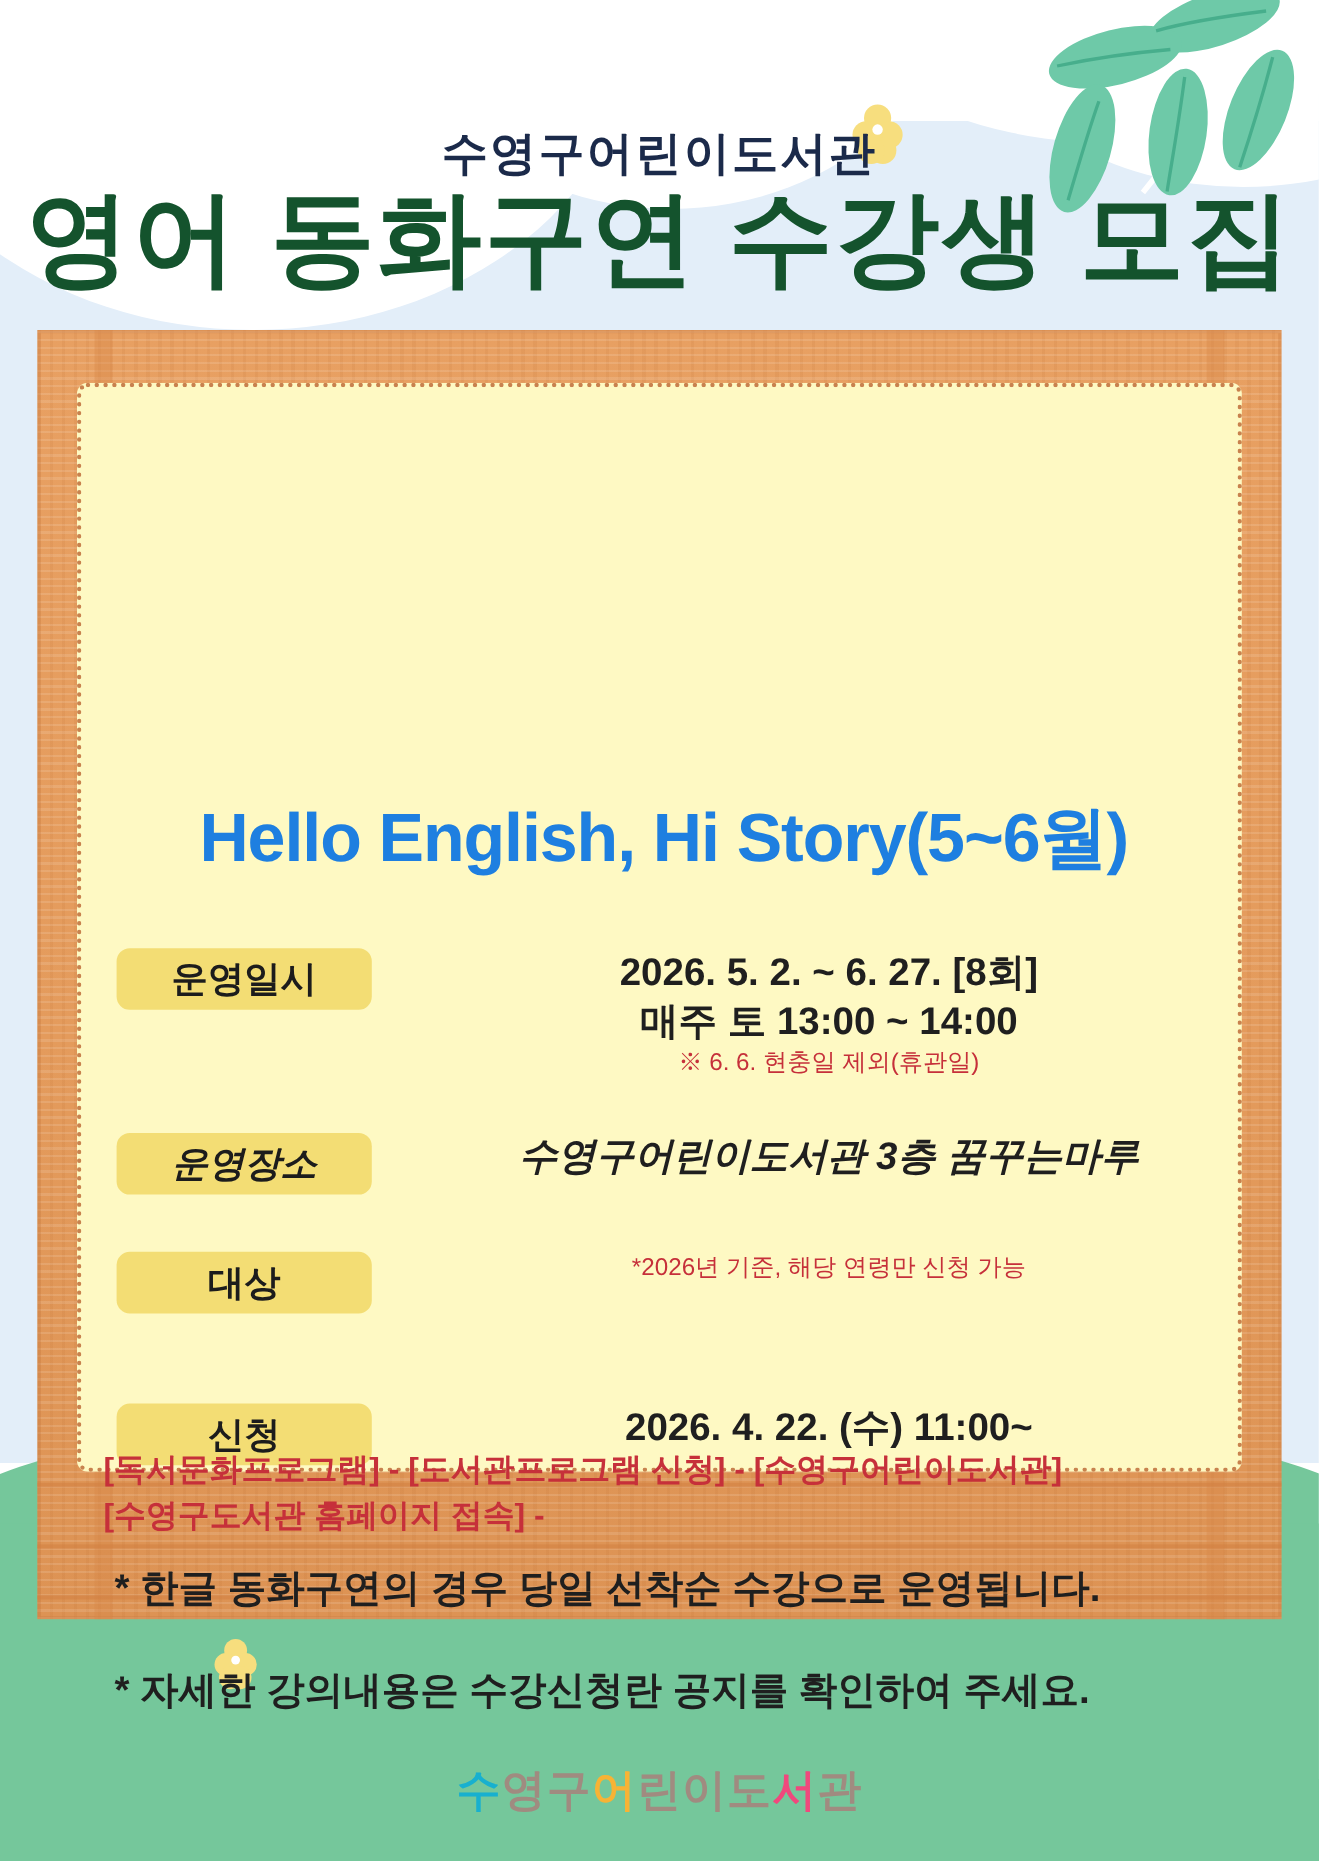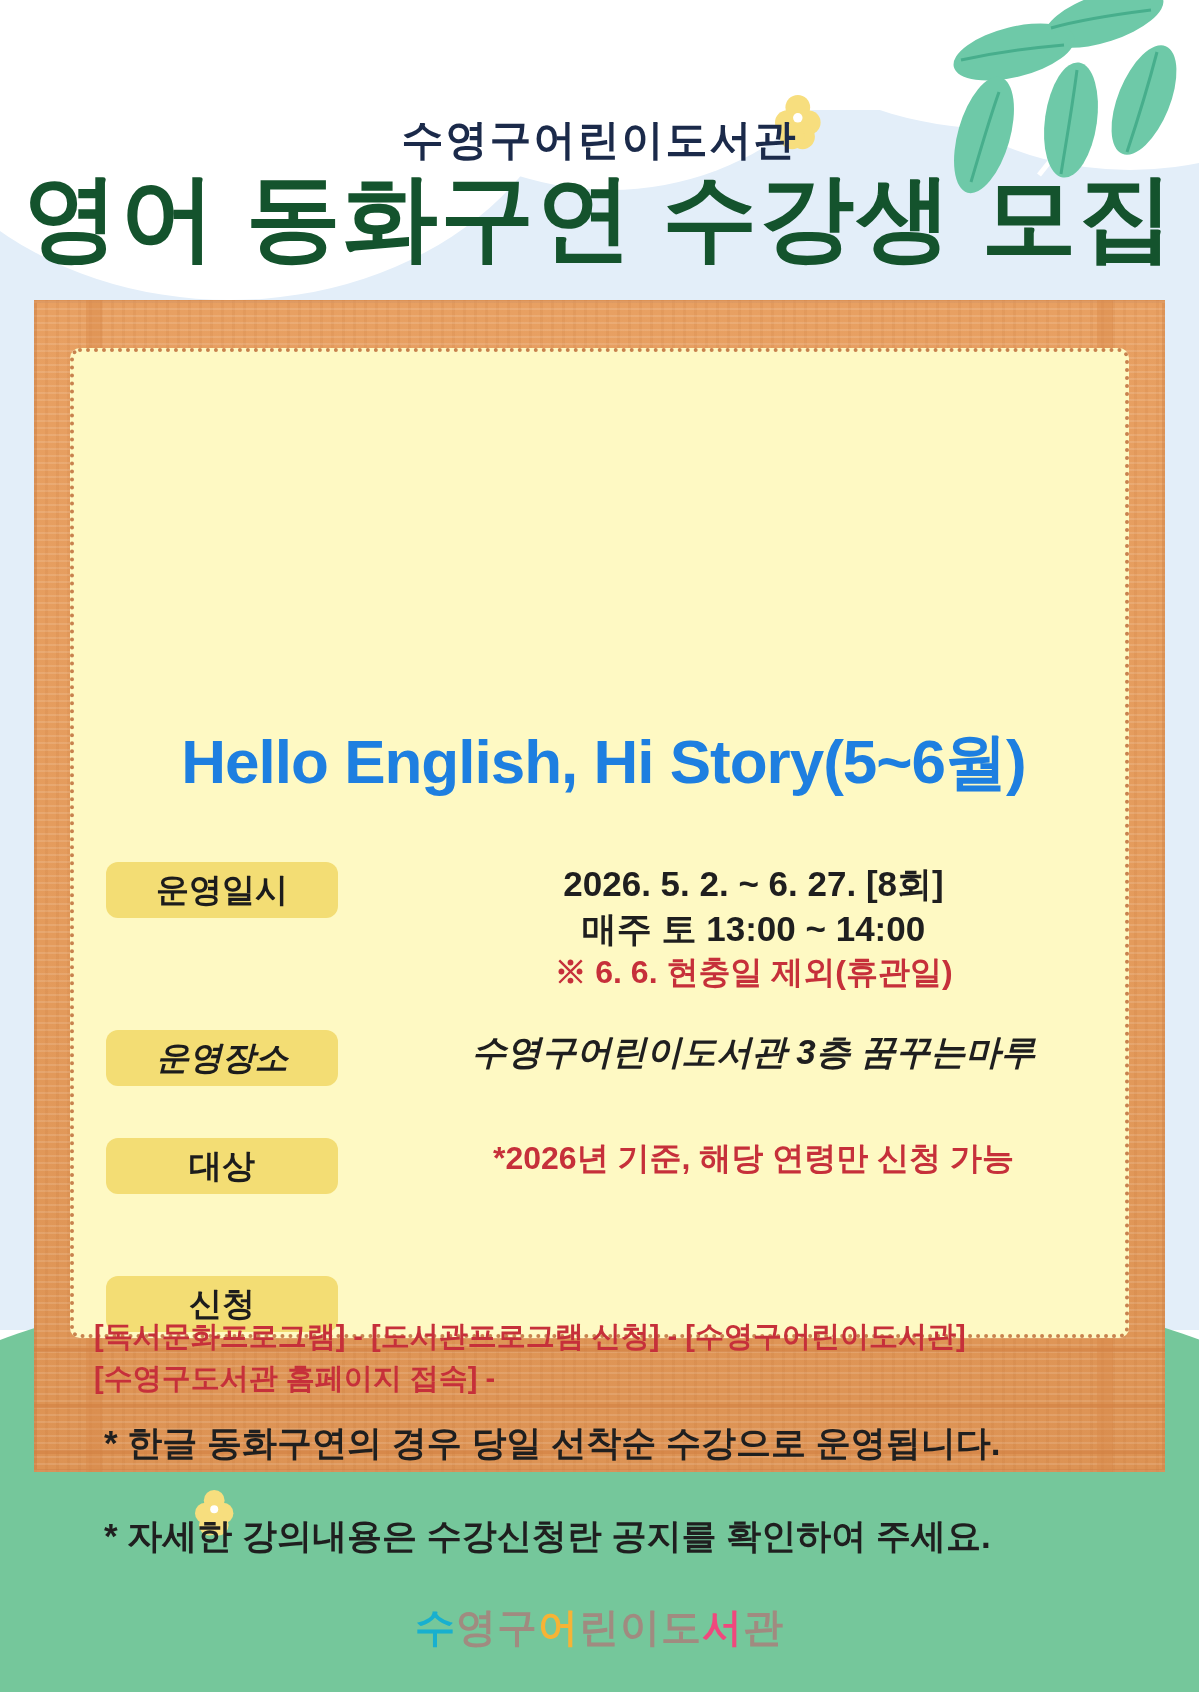--- a/index.html
+++ b/index.html
@@ -189,22 +189,22 @@
   .val-col { flex: 1 1 auto; text-align: center; }
   .val {
     font-size: 35px;
     font-weight: 700;
     color: #1f1f1f;
     line-height: 1.28;
     white-space: nowrap;
   }
   .val .red { color: #c6303a; }
   .val-note {
-    font-size: 32px;
-    font-weight: 700;
+    font-size: 22px;
+    font-weight: 400;
     color: #c6303a;
     line-height: 1.3;
     white-space: nowrap;
   }
 
   .r-datetime { height: 168px; }
   .r-place    { height: 108px; font-style: italic; }
   .r-target   { height: 138px; }
   .r-apply    { height: 76px; }
 
@@ -363,20 +363,23 @@
         </div>
         <div class="val-col">
           <div class="val-note">*2026년 기준, 해당 연령만 신청 가능</div>
         </div>
       </div>
 
       <div class="row r-apply">
         <div class="badge-col">
           <span class="badge">신청</span>
         </div>
+        <div class="val-col">
+          <div class="val">2026. 4. 22. (수) 11:00~</div>
+        </div>
       </div>
 
     </div>
 
     <div class="path">
       <div>[독서문화프로그램] - [도서관프로그램 신청] - [수영구어린이도서관]</div>
       <div>[수영구도서관 홈페이지 접속] -</div>
     </div>
 
     <div class="notes">

